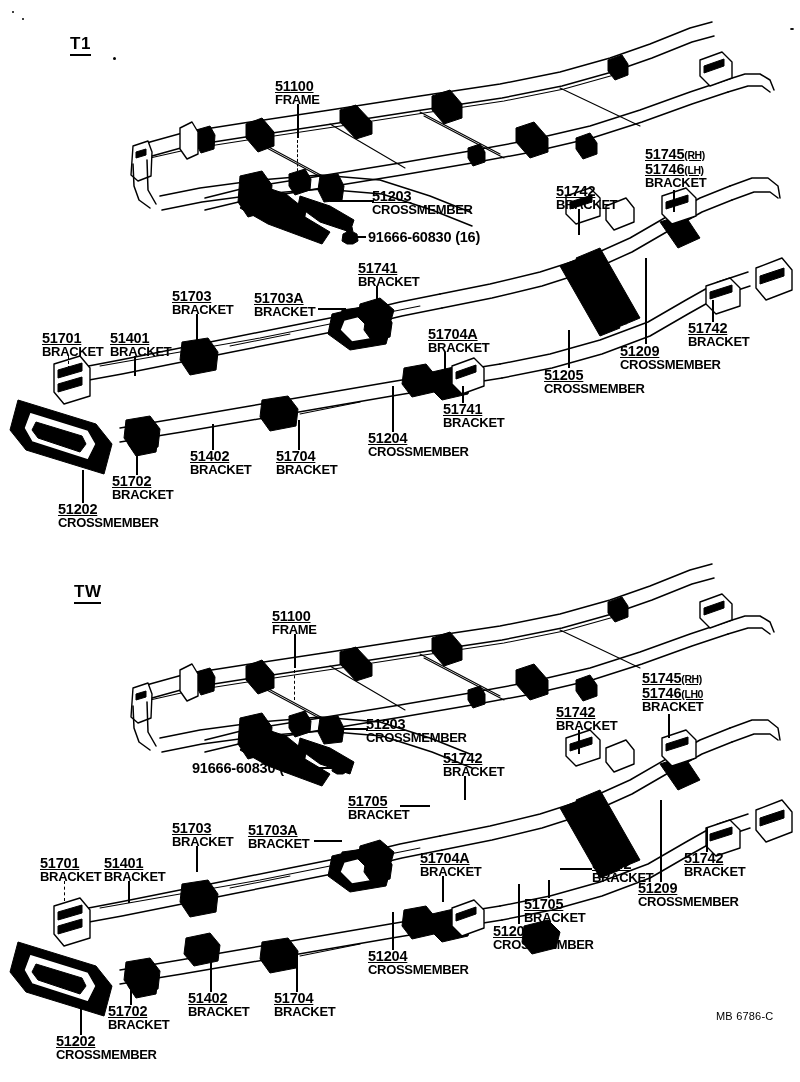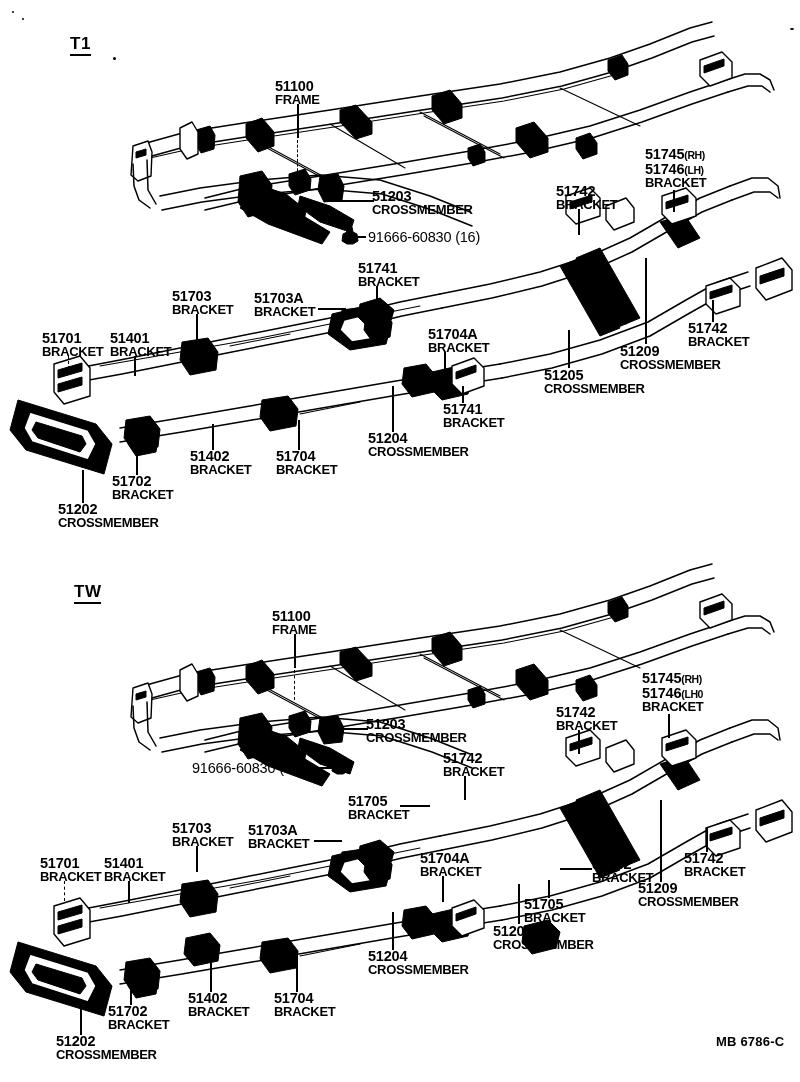--- a/index.html
+++ b/index.html
@@ -13,46 +13,46 @@
 
   
   .lbl{
     position:absolute;
     font-weight:bold;
     letter-spacing:-0.2px;
     line-height:0.96;
     white-space:nowrap;
     color:#000;
   }
-  .lbl .pn{display:block;font-size:14.5px;}
+  .lbl .pn{display:block;font-size:14.5px;text-decoration:underline;}
   .lbl .pt{display:block;font-size:13px;letter-spacing:-0.3px;}
   .lbl .pn .sfx{font-size:10.5px;letter-spacing:-0.4px;}
 
   
-  .boltline{position:absolute;font-weight:normal;font-size:14.5px;white-space:nowrap;letter-spacing:-0.2px;}
+  .boltline{position:absolute;font-weight:bold;font-size:14.5px;white-space:nowrap;letter-spacing:-0.2px;}
 
   
   .variant{
     position:absolute;font-weight:bold;font-size:17px;
     letter-spacing:0.5px;padding-bottom:1px;
     border-bottom:2.5px solid #000;line-height:1.05;
   }
 
   
   .leader{position:absolute;background:#000;}
   .leader.v{width:1.6px;}
   .leader.h{height:1.6px;}
   .leader.dashed{
     background:none;
     border-left:1.6px dashed #000;width:0;
   }
 
   
   .sheetcode{
-    position:absolute;font-weight:bold;font-size:13px;letter-spacing:0.2px;margin-top:24px;
+    position:absolute;font-weight:normal;font-size:11px;letter-spacing:0.2px;
   }
 
   
   .dot{position:absolute;background:#000;border-radius:50%;}
 
   svg{position:absolute;left:0;top:0;overflow:visible;}
   .ln{fill:none;stroke:#000;stroke-width:1.5;stroke-linejoin:round;stroke-linecap:round;}
   .ln.thin{stroke-width:1.1;}
   .sld{fill:#000;stroke:#000;stroke-width:1;stroke-linejoin:round;}
   .wht{fill:#fff;stroke:#000;stroke-width:1.4;stroke-linejoin:round;}

